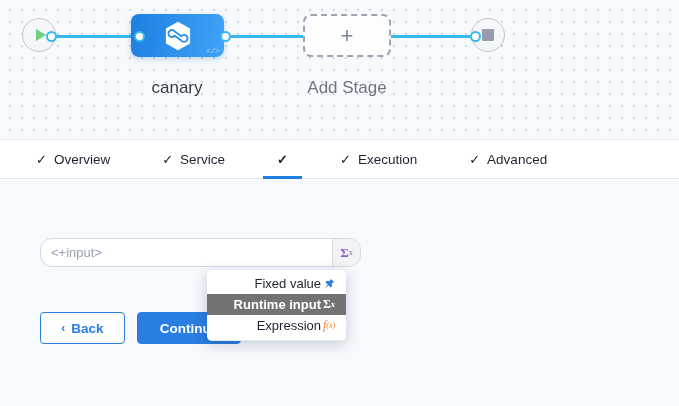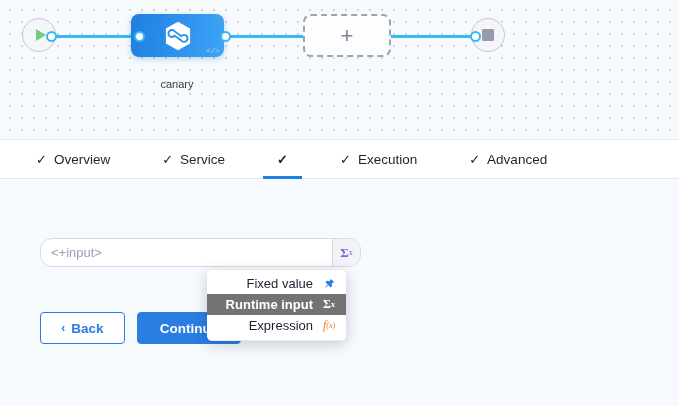--- a/index.html
+++ b/index.html
@@ -66,21 +66,21 @@
     transform: translate(-50%,-50%);
     width: 27px; height: 30px;
   }
   .code-badge {
     position: absolute; right: 5px; bottom: 2px;
     font-size: 8px; color: #a9d4f7; font-family: "Liberation Mono", monospace;
     letter-spacing: -.5px;
   }
   .node-label {
     position: absolute; top: 78px; width: 140px; text-align: center;
-    font-size: 11px; color: #37394a;
+    font-size: 17px; color: #37394a;
   }
   .node-label.canary { left: 107px; }
 
   .add-stage {
     position: absolute; left: 303px; top: 14px;
     width: 88px; height: 43px; border-radius: 8px;
     background: #fdfdfe; border: 2px dashed #9ba3b5;
     display: flex; align-items: center; justify-content: center;
     z-index: 3;
   }
@@ -158,21 +158,21 @@
   .chev { font-size: 12px; }
 
   
   .dropdown {
     position: absolute; left: 207px; top: 270px; width: 139px;
     background: #ffffff; border-radius: 5px;
     box-shadow: 0 3px 14px rgba(25,40,70,.22);
     z-index: 20; overflow: hidden; padding-top: 3px;
   }
   .dd-item {
-    display: flex; align-items: center; justify-content: flex-end; gap: 9px;
+    display: flex; align-items: center; justify-content: flex-end; gap: 1px;
     height: 21px; padding: 0 10px;
     font-size: 13px; color: #1d2230; cursor: pointer;
   }
   .dd-item.selected { background: #737373; color: #ffffff; font-weight: bold; }
   .dd-ico { width: 14px; display: flex; align-items: center; justify-content: center; }
   .sig { color: #ffffff; font-size: 12px; font-family: "Liberation Serif", serif; }
   .sig sup { font-size: 8px; }
   .fx { color: #f07c2a; font-size: 12px; font-style: italic;
         font-family: "Liberation Serif", serif; }
   .dd-sep { height: 1px; background: #e6eaf0; margin: 4px 0 0; }
@@ -205,20 +205,21 @@
       </svg>
       <span class="code-badge">&lt;/&gt;</span>
     </div>
     <div class="port p-cin"></div>
     <div class="port p-cout"></div>
     <div class="node-label canary">canary</div>
 
     <div class="add-stage">
       <span class="plus">+</span>
     </div>
+    <div class="node-label addstage">Add Stage</div>
 
     <div class="round-node end">
       <div class="stop-sq"></div>
     </div>
     <div class="port p-end"></div>
   </div>
 
   <div class="tabbar">
     <div class="tab">
       <span class="chk">✓</span>

